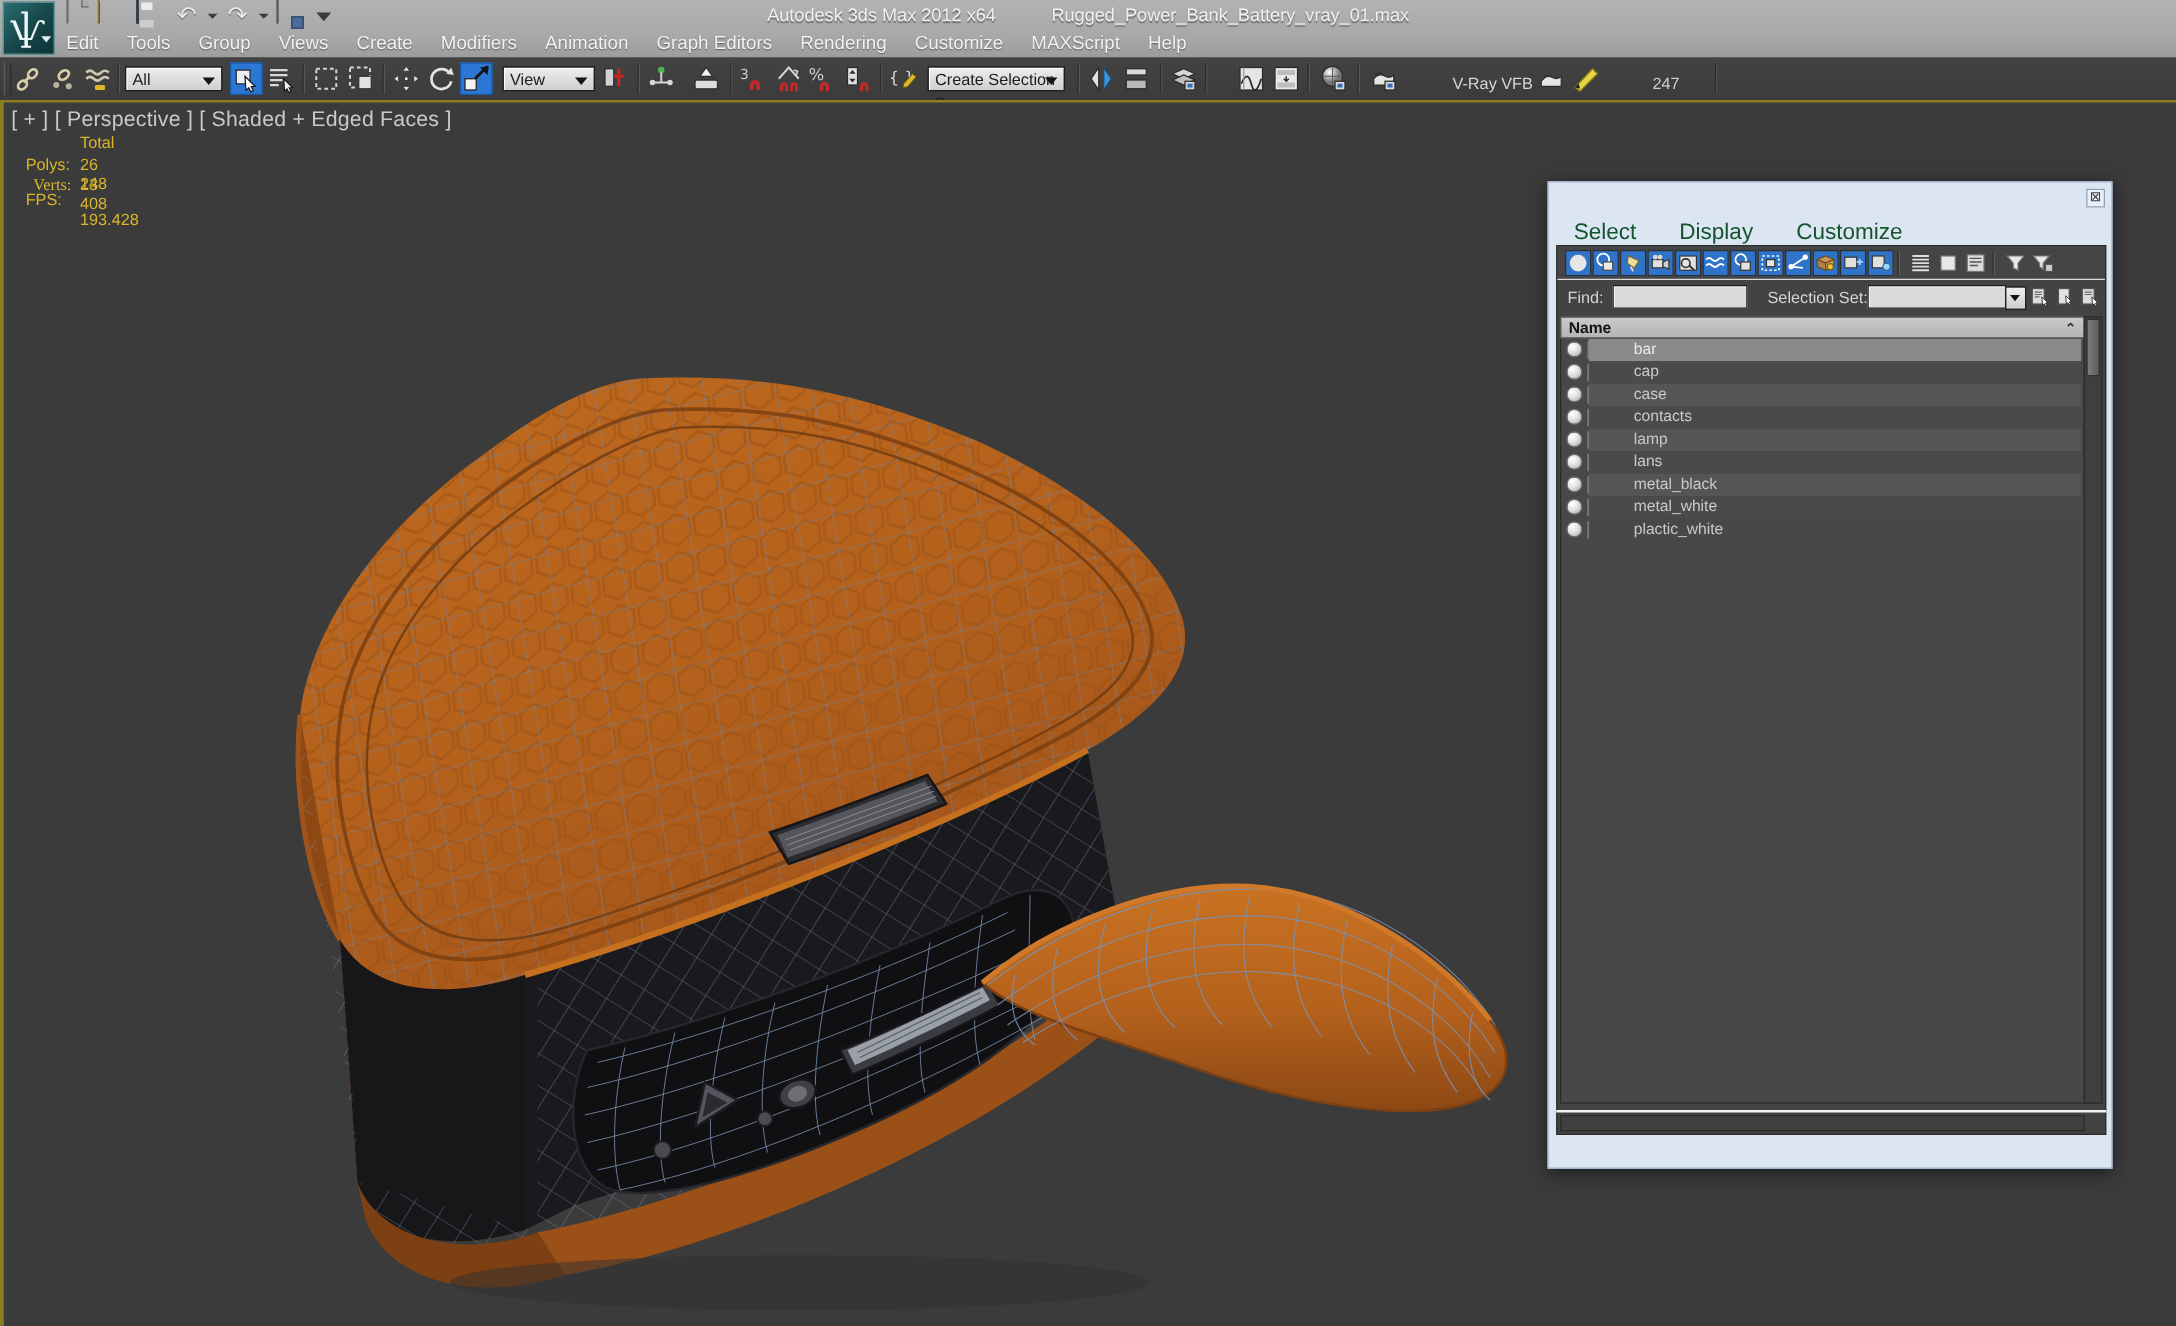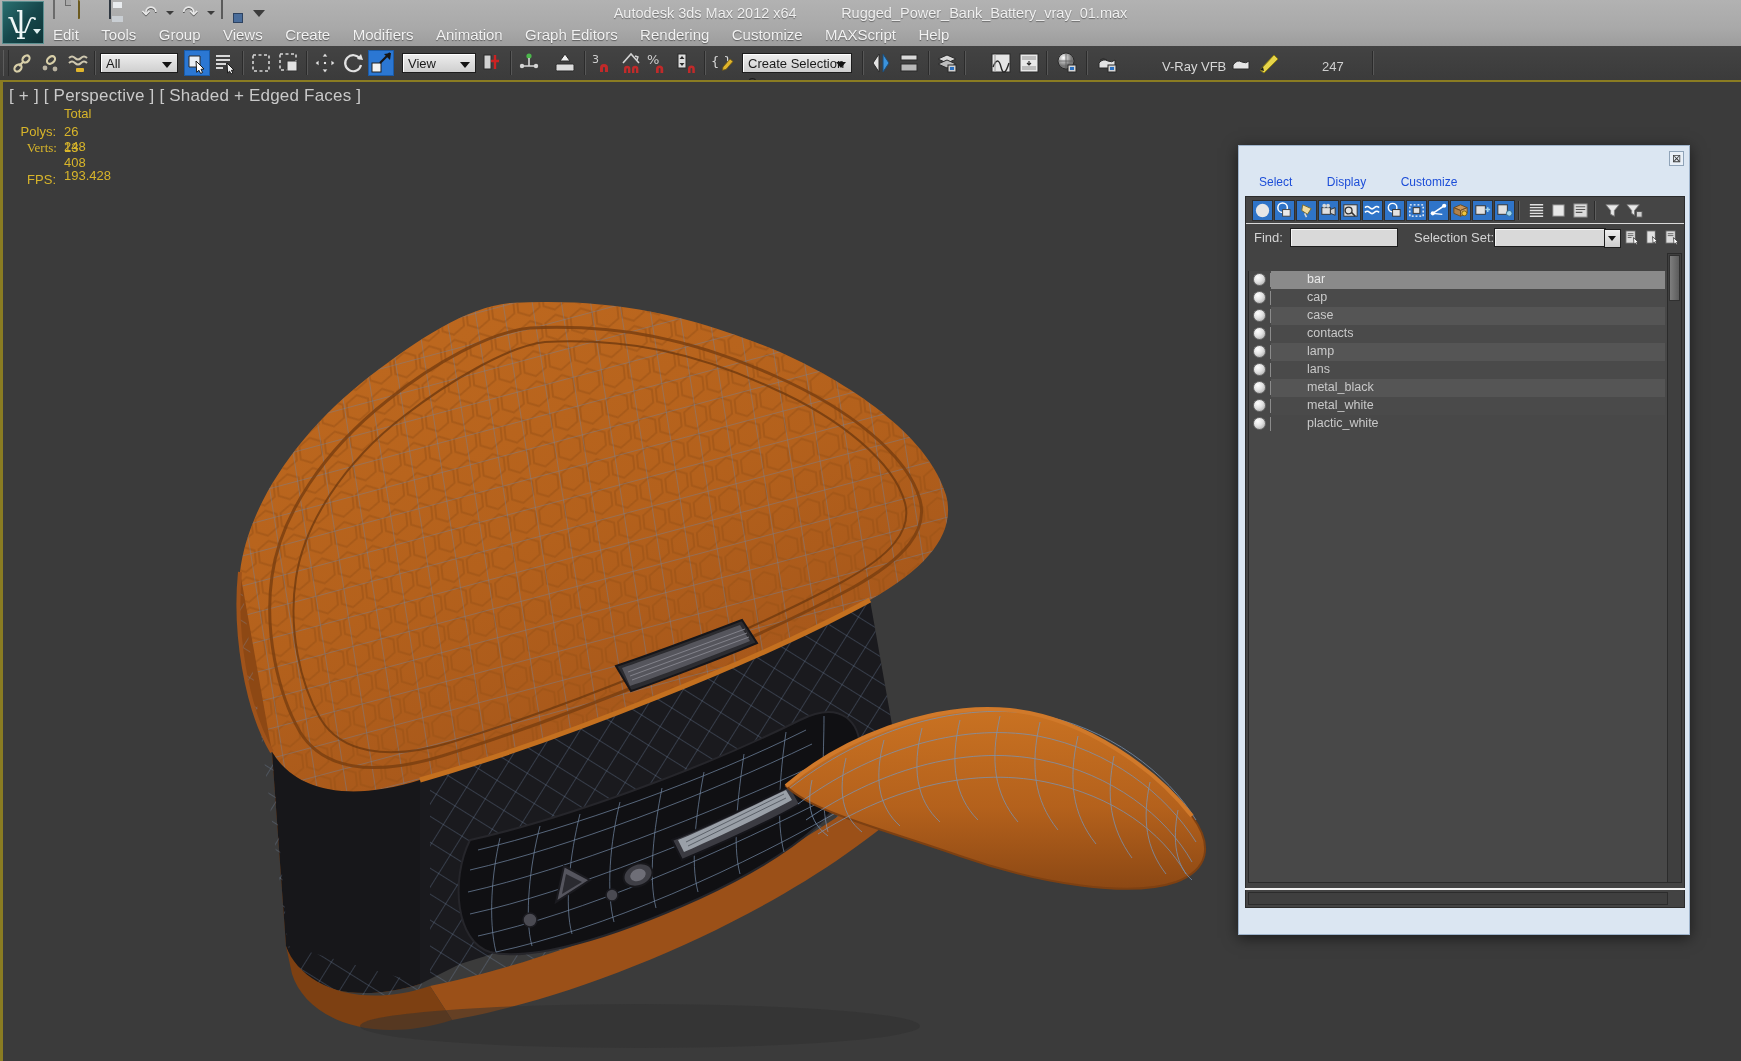--- a/index.html
+++ b/index.html
@@ -125,21 +125,21 @@
   .vp-label {
     position:absolute; left:9px; top:6px; font-size:17px; color:#c9c9c9;
     letter-spacing:.2px;
   }
   .stats { position:absolute; left:14px; top:26px; font-size:13px; color:#d8b52a; }
   .st-head { position:absolute; left:50px; top:0px; color:#d8b52a; font-size:13px;}
   .st-r1 { position:absolute; left:0px; top:18px; width:42px; text-align:right; font-size:13px;}
   .st-r1v{ position:absolute; left:50px; top:18px; font-size:13px;}
   .st-r2 { position:absolute; left:1px; top:34px; width:42px; text-align:right; font-size:13px;font-family:Liberation Serif, serif;}
   .st-r2v{ position:absolute; left:50px; top:34px; font-size:13px;}
-  .st-r3 { position:absolute; left:0px; top:66px; width:42px; text-align:right; font-size:13px;}
+  .st-r3 { position:absolute; left:0px; top:46px; width:42px; text-align:center; font-size:13px;}
   .st-r3v{ position:absolute; left:50px; top:62px; font-size:13px;}
 
   
   .model { position:absolute; left:0; top:0; width:1741px; height:981px; }
   .wireframe-svg { position:absolute; left:0; top:0; }
 
   
   .dlg {
     position:absolute; left:1238px; top:145px; width:452px; height:790px;
     background:#dbe6f2;
@@ -153,21 +153,21 @@
     font-size:14px; color:#303030; line-height:26px; padding-left:8px;
     box-sizing:border-box;
   }
   .dlg-close {
     position:absolute; right:5px; top:5px; width:15px; height:15px;
     border:1px solid #8fa3b8; background:#e9f0f8; box-sizing:border-box;
     font-size:11px; line-height:13px; text-align:center; color:#3a3a3a;
   }
   .dlg-menu { position:absolute; left:0; top:26px; width:100%; height:24px; }
   .dlg-menu .mi {
-    display:inline-block; font-size:12px; color:#1d4ed8; padding:3px 10px;
+    display:inline-block; font-size:18px; color:#14532d; padding:3px 10px;
     margin-left: 10px;
   }
 
   .dlg-body {
     position:absolute; left:6px; top:50px; width:440px; height:712px;
     background:#434343; border:1px solid #2b2b2b; box-sizing:border-box;
   }
   .dtb {
     position:absolute; left:0; top:0; width:100%; height:26px;
     background:#454545; border-bottom:1px solid #d9d9d9;
@@ -892,20 +892,24 @@
           <svg class="ic" viewBox="0 0 20 20">
               <rect x="3" y="3" width="10" height="13" fill="#dcdcdc" stroke="#555"></rect>
             <g stroke="#666" stroke-width="1">
                 <path d="M5 6h6M5 8h6"></path>
               </g>
             <path d="M11 10 l5 5 -1.8 .2 .9 1.9 -1.2 .6 -.9-1.9 -1.4 1.2z" fill="#fff" stroke="#333" stroke-width=".8"></path>
             </svg>
           </div>
       </div>
 
+      <div class="namehdr">
+        <span>Name</span>
+        <span class="sortmark">⌃</span>
+      </div>
 
       <div class="listwrap">
         <div class="lrow sel">
           <span class="band"></span>
           <span class="bullet"></span>
           <span class="pipe"></span>
           <span class="nm">bar</span>
         </div>
         <div class="lrow alt">
           <span class="band"></span>

